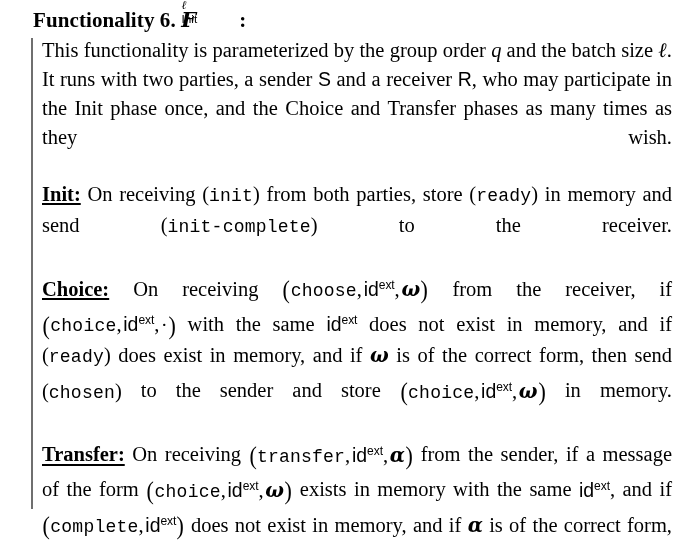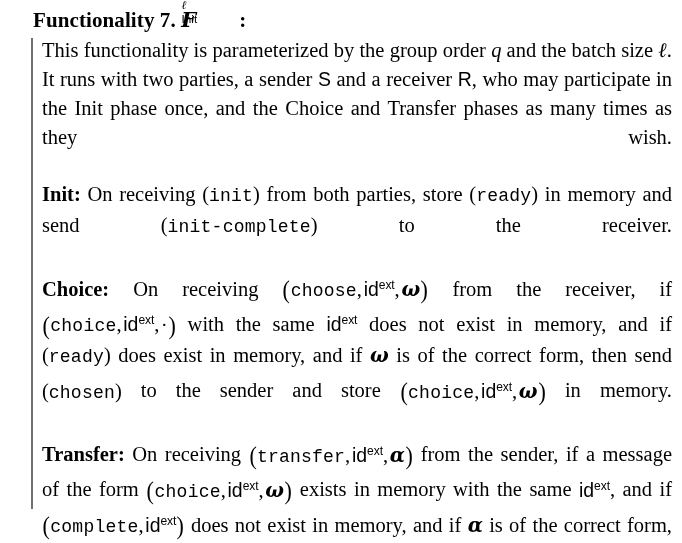--- a/index.html
+++ b/index.html
@@ -57,20 +57,21 @@
 
   
   .para:after {
     content: "";
     display: inline-block;
     width: 100%;
   }
 
   .lbl {
     font-weight: bold;
+    text-decoration: underline;
   }
 
   
   .mi {
     font-family: "Liberation Serif", "DejaVu Serif", serif;
     font-style: italic;
   }
   .ell {
     font-family: "Liberation Serif", "DejaVu Serif", serif;
     font-style: italic;
@@ -159,21 +160,21 @@
     white-space: nowrap;
   }
   .f-gap { display: inline-block; width: 2.05em; }
 </style>
 </head>
 <body>
 
 <div class="page">
 
   <div class="func-title">
-    <span>Functionality 7.</span>
+    <span>Functionality 6.</span>
     <span class="f-wrap"><span class="scriptF">F</span><span class="f-sup">ℓ</span><span class="f-sub">Init</span><span class="f-gap"></span></span><span>:</span>
   </div>
 
   <div class="body-block">
     <div class="vrule"></div>
 
     <p class="para"><span>This functionality is parameterized by the group order </span><span class="mi">q</span><span> and the batch size </span><span class="ell">ℓ</span><span>. It runs with two parties, a sender </span><span class="sf">S</span><span> and a receiver </span><span class="sf">R</span><span>, who may participate in the Init phase once, and the Choice and Transfer phases as many times as they wish.</span></p>
 
     <p class="para"><span class="lbl">Init:</span> <span>On receiving </span><span class="nb"><span class="sp">(</span><span class="tt">init</span><span class="sp">)</span></span><span> from both parties, store </span><span class="nb"><span class="sp">(</span><span class="tt">ready</span><span class="sp">)</span></span><span> in memory and send </span><span class="nb"><span class="sp">(</span><span class="tt">init-complete</span><span class="sp">)</span></span><span> to the receiver.</span></p>
 

